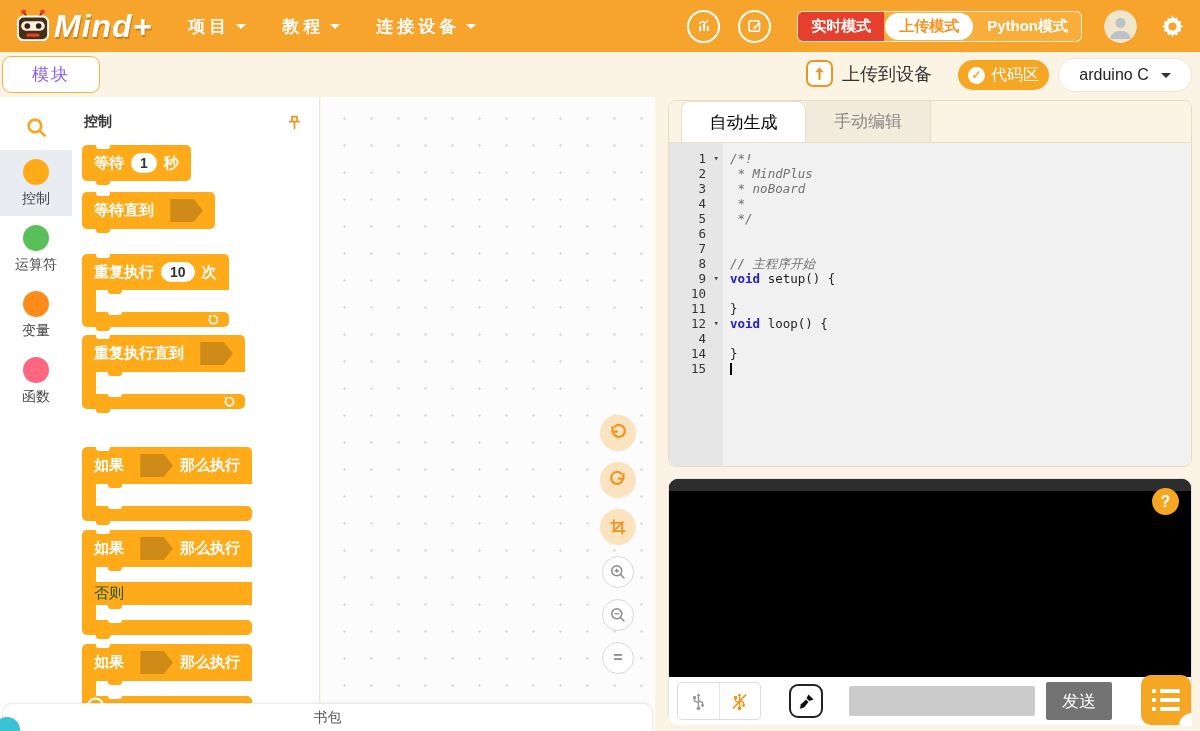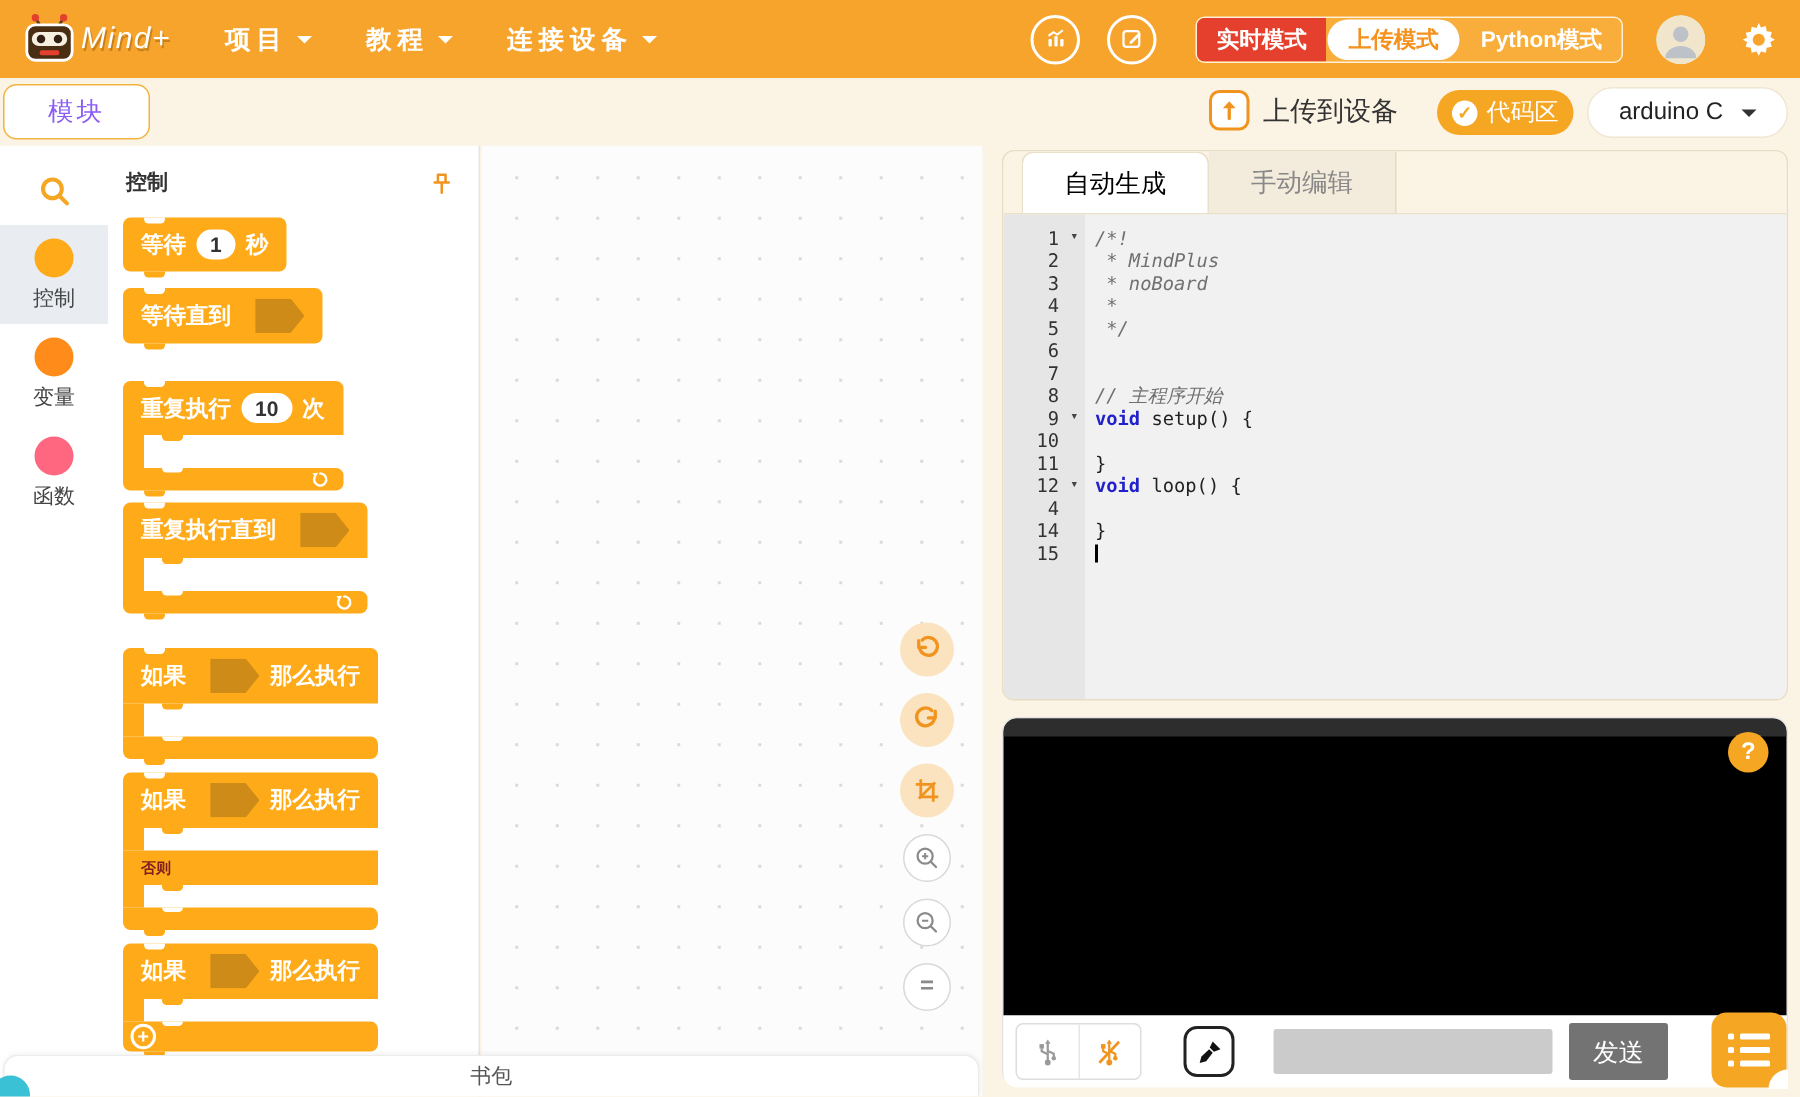--- a/index.html
+++ b/index.html
@@ -2,21 +2,21 @@
 <html><head>
 <meta charset="utf-8">
 <style>
   *{margin:0;padding:0;box-sizing:border-box}
   html,body{width:1200px;height:731px}
   body{position:relative;background:#FBF3E4;font-family:"Liberation Sans",sans-serif;overflow:hidden}
 
   
   .topbar{position:absolute;left:0;top:0;width:1200px;height:52px;background:#F7A42C;display:flex;align-items:center;z-index:20}
   .logo{display:flex;align-items:center;gap:2px;margin-left:14px}
-  .logo-text{color:#fff;font-size:20px;font-weight:normal;font-style:italic;text-shadow:1px 2px 0 #C9801A;letter-spacing:1px}
+  .logo-text{color:#fff;font-size:32px;font-weight:bold;font-style:italic;text-shadow:1px 2px 0 #C9801A;letter-spacing:1px}
   .menu{display:flex;align-items:center;color:#fff;font-size:17px;font-weight:bold;letter-spacing:4px;margin-left:36px;cursor:pointer}
   .tri-w{width:0;height:0;border:5px solid transparent;border-top-color:#fff;margin-left:6px;margin-top:6px}
   .tri-d{width:0;height:0;border:5px solid transparent;border-top-color:#333;margin-left:4px;margin-top:6px}
   .top-right{margin-left:auto;display:flex;align-items:center;margin-right:14px}
   .cicon{width:33px;height:33px;border-radius:50%;border:2px solid #fff;display:flex;align-items:center;justify-content:center;margin-left:18px;cursor:pointer}
   .modes{display:flex;align-items:center;height:31px;background:#F9AE3B;border:1px solid rgba(255,255,255,.8);border-radius:6px;overflow:hidden;margin-left:26px}
   .mode{height:100%;display:flex;align-items:center;padding:0 13px;color:#fff;font-size:15px;font-weight:bold;cursor:pointer}
   .mode.live{background:#E5402E}
   .mode.active{background:#fff;color:#F5921E;height:27px;border-radius:14px;margin:0 1px;padding:0 14px}
   .avatar{width:33px;height:33px;border-radius:50%;overflow:hidden;margin-left:22px;cursor:pointer}
@@ -50,21 +50,21 @@
   .blk{cursor:grab}
   .bhead{position:relative;display:flex;align-items:center;gap:7px;background:#FFAB19;color:#fff;font-size:15px;font-weight:600;padding:7px 12px;border-radius:5px;width:max-content;min-height:36px}
   .c .bhead,.ifelse .bhead{border-radius:5px 5px 0 0}
   .dent{position:absolute;top:0;left:14px;width:14px;height:4px;background:#fff;border-radius:0 0 3px 3px}
   .bump{position:absolute;bottom:-4px;left:14px;width:14px;height:4px;background:#FFAB19;border-radius:0 0 3px 3px;z-index:1}
   .bmouth{display:flex;height:22px}
   .ifelse .bmouth{height:15px}
   .arm{width:14px;background:#FFAB19}
   .mgap{position:relative;flex:1}
   .mbump{position:absolute;top:0;left:12px;width:14px;height:4px;background:#FFAB19;border-radius:0 0 3px 3px}
-  .bmid{background:#FFAB19;color:#7f1d1d;font-weight:700;font-size:10px;padding:0 12px;height:23px;display:flex;align-items:center}
+  .bmid{background:#FFAB19;color:#14532d;font-weight:400;font-size:15px;padding:0 12px;height:23px;display:flex;align-items:center}
   .bfoot{position:relative;background:#FFAB19;height:15px;border-radius:0 5px 5px 5px;display:flex;align-items:center;justify-content:flex-end;padding:0 9px}
   .bfoot.tall{height:20px}
   .fdent{position:absolute;top:0;left:26px;width:14px;height:3px;background:#fff;border-radius:0 0 3px 3px}
   .pluscircle{position:absolute;left:5px;top:50%;transform:translateY(-50%);width:17px;height:17px;border:2px solid #fff;border-radius:50%;display:flex;align-items:center;justify-content:center;font-size:13px;font-weight:bold;color:#fff;background:#FFAB19;cursor:pointer}
   .boval{background:#fff;color:#333;border-radius:12px;min-width:16px;padding:2px 9px;text-align:center;font-size:14px;font-weight:600;cursor:text}
   .bhex{width:42px;height:23px;background:#CF8B17;clip-path:polygon(22% 0,78% 0,100% 50%,78% 100%,22% 100%);cursor:pointer}
 
   
   .canvas{position:absolute;left:321px;top:97px;width:334px;height:634px;background:#FCFCFC;background-image:radial-gradient(#DADADA 1.2px,transparent 1.3px);background-size:27px 27px;background-position:10px 8px;z-index:1}
   .ctl{position:absolute;display:flex;align-items:center;justify-content:center;border-radius:50%;cursor:pointer;z-index:3}
@@ -205,20 +205,24 @@
       <circle cx="10.5" cy="10.5" r="6" fill="none" stroke="#F5A623" stroke-width="2.6"></circle>
       <path d="M15.2 15.2l4.6 4.6" stroke="#F5A623" stroke-width="2.6" stroke-linecap="round"></path>
     </svg>
   </div>
   <div id="cats">
       <div class="cat selected">
         <i class="dot" style="background: rgb(255, 171, 25);"></i>
         <span class="clabel">控制</span>
       </div>
       <div class="cat">
+        <i class="dot" style="background: rgb(89, 192, 89);"></i>
+        <span class="clabel">运算符</span>
+      </div>
+      <div class="cat">
         <i class="dot" style="background: rgb(255, 140, 26);"></i>
         <span class="clabel">变量</span>
       </div>
       <div class="cat">
         <i class="dot" style="background: rgb(255, 102, 128);"></i>
         <span class="clabel">函数</span>
       </div>
     </div>
 </div>
 <div class="ext-btn">
@@ -272,21 +276,21 @@
           </div>
         </div>
         <div class="bfoot">
           <i class="fdent"></i>
           <svg viewBox="0 0 16 16" width="13" height="13" style="display:block">
             <path d="M8 3.2a5 5 0 1 1-4.7 3.2" fill="none" stroke="#fff" stroke-width="2" stroke-linecap="round"></path>
             <path d="M1.6 3l2.6 3.6 2-4z" fill="#fff"></path>
           </svg>
           <i class="bump"></i>
         </div>
-      </div><div class="blk c" style="margin-bottom: 23px;">
+      </div><div class="blk c" style="margin-bottom: 38px;">
         <div class="bhead">
           <span class="btext">重复执行直到</span>
           <span class="bhex"></span>
           <i class="dent"></i>
         </div>
         <div class="bmouth">
           <i class="arm"></i>
           <div class="mgap">
             <i class="mbump"></i>
           </div>

